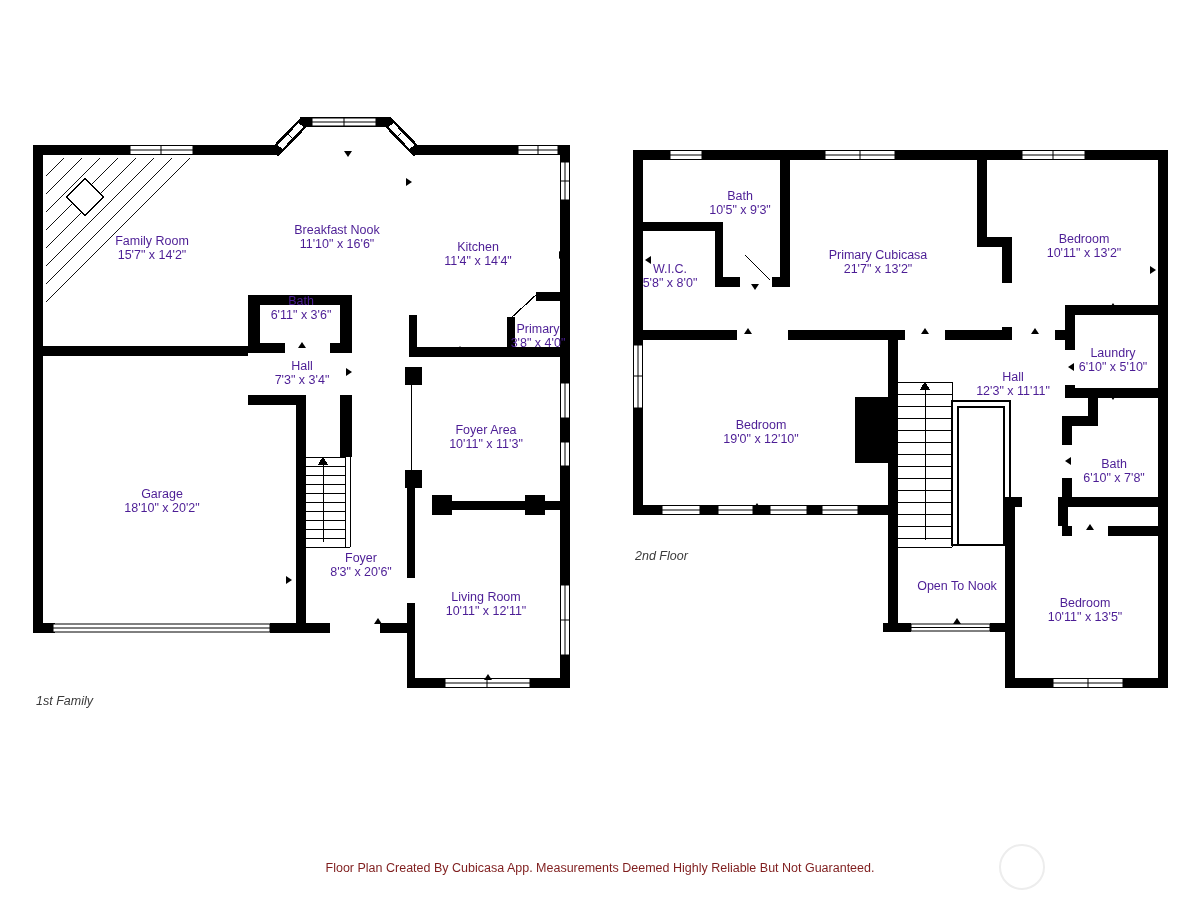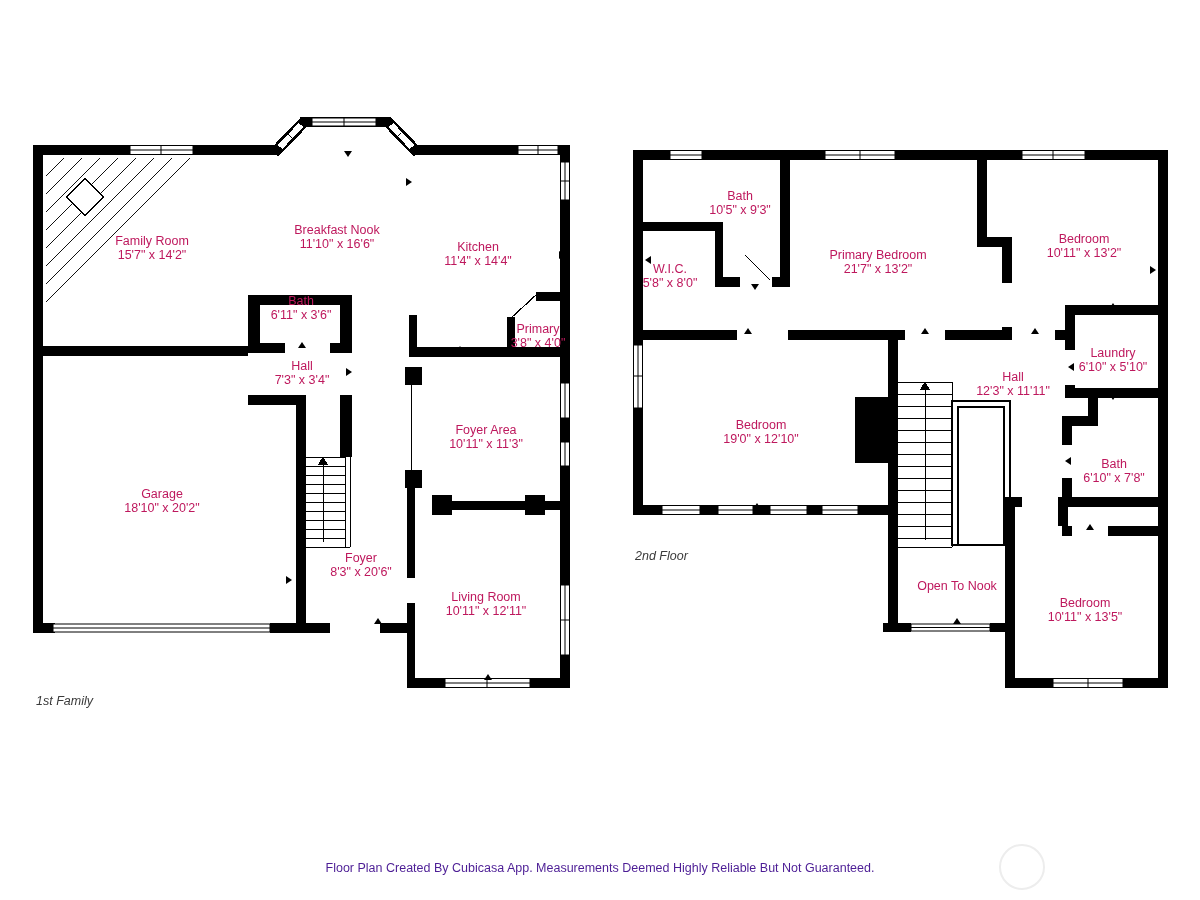--- a/index.html
+++ b/index.html
@@ -1,24 +1,24 @@
 <!DOCTYPE html>
 <html><head>
 <meta charset="utf-8">
 <style>
   html,body{margin:0;padding:0;background:#ffffff;}
   #canvas{position:relative;width:1200px;height:900px;background:#ffffff;overflow:hidden;
           font-family:"Liberation Sans", sans-serif;}
   #walls{position:absolute;left:0;top:0;}
-  .room-label{position:absolute;transform:translateX(-50%);text-align:center;color:#be185d;
+  .room-label{position:absolute;transform:translateX(-50%);text-align:center;color:#4c1d95;
               font-size:12.5px;line-height:14px;white-space:nowrap;}
   .room-label .rn{font-size:12.5px;}
   .room-label .rd{font-size:12.5px;}
   .floor-label{position:absolute;color:#3a3a3a;font-size:12.5px;white-space:nowrap;font-style:italic;}
-  .footer{position:absolute;left:0;top:861px;width:1200px;text-align:center;color:#4c1d95;
+  .footer{position:absolute;left:0;top:861px;width:1200px;text-align:center;color:#7f1d1d;
           font-size:12.5px;}
   .watermark{position:absolute;left:999px;top:844px;width:42px;height:42px;border:2px solid #ededed;
              border-radius:50%;}
 </style>
 </head>
 <body>
 
 <div id="canvas">
 
 <svg id="walls" width="1200" height="900" viewBox="0 0 1200 900">
@@ -316,21 +316,21 @@
 
 <div class="room-label" style="left:740px;top:189px">
   <div class="rn">Bath</div>
   <div class="rd">10'5" x 9'3"</div>
 </div>
 <div class="room-label" style="left:670px;top:262px">
   <div class="rn">W.I.C.</div>
   <div class="rd">5'8" x 8'0"</div>
 </div>
 <div class="room-label" style="left:878px;top:248px">
-  <div class="rn">Primary Bedroom</div>
+  <div class="rn">Primary Cubicasa</div>
   <div class="rd">21'7" x 13'2"</div>
 </div>
 <div class="room-label" style="left:1084px;top:232px">
   <div class="rn">Bedroom</div>
   <div class="rd">10'11" x 13'2"</div>
 </div>
 <div class="room-label" style="left:1113px;top:346px">
   <div class="rn">Laundry</div>
   <div class="rd">6'10" x 5'10"</div>
 </div>

